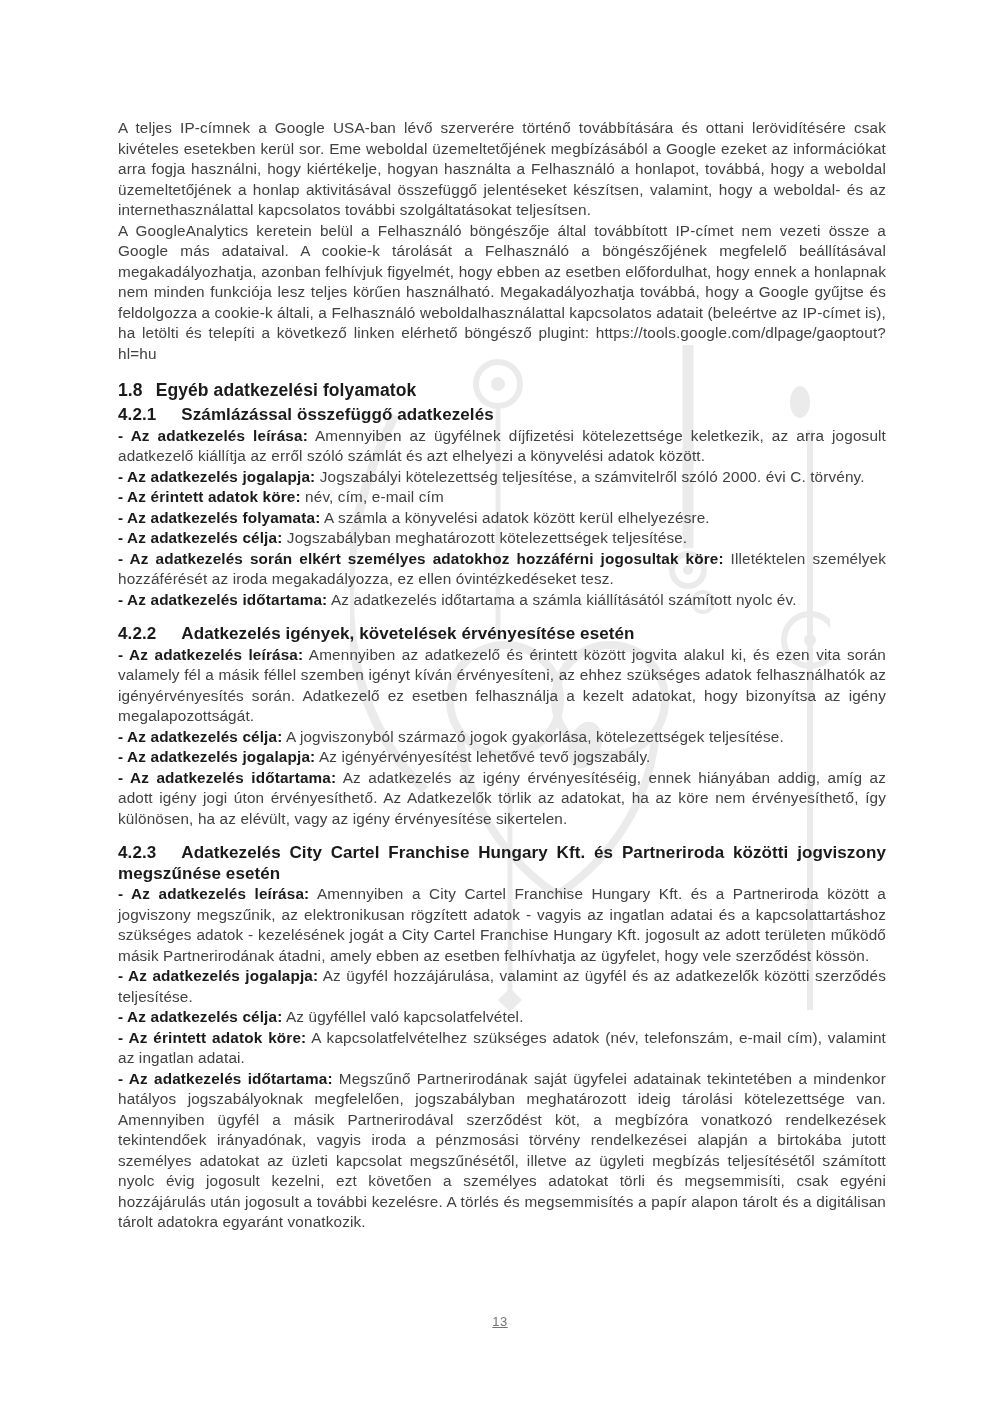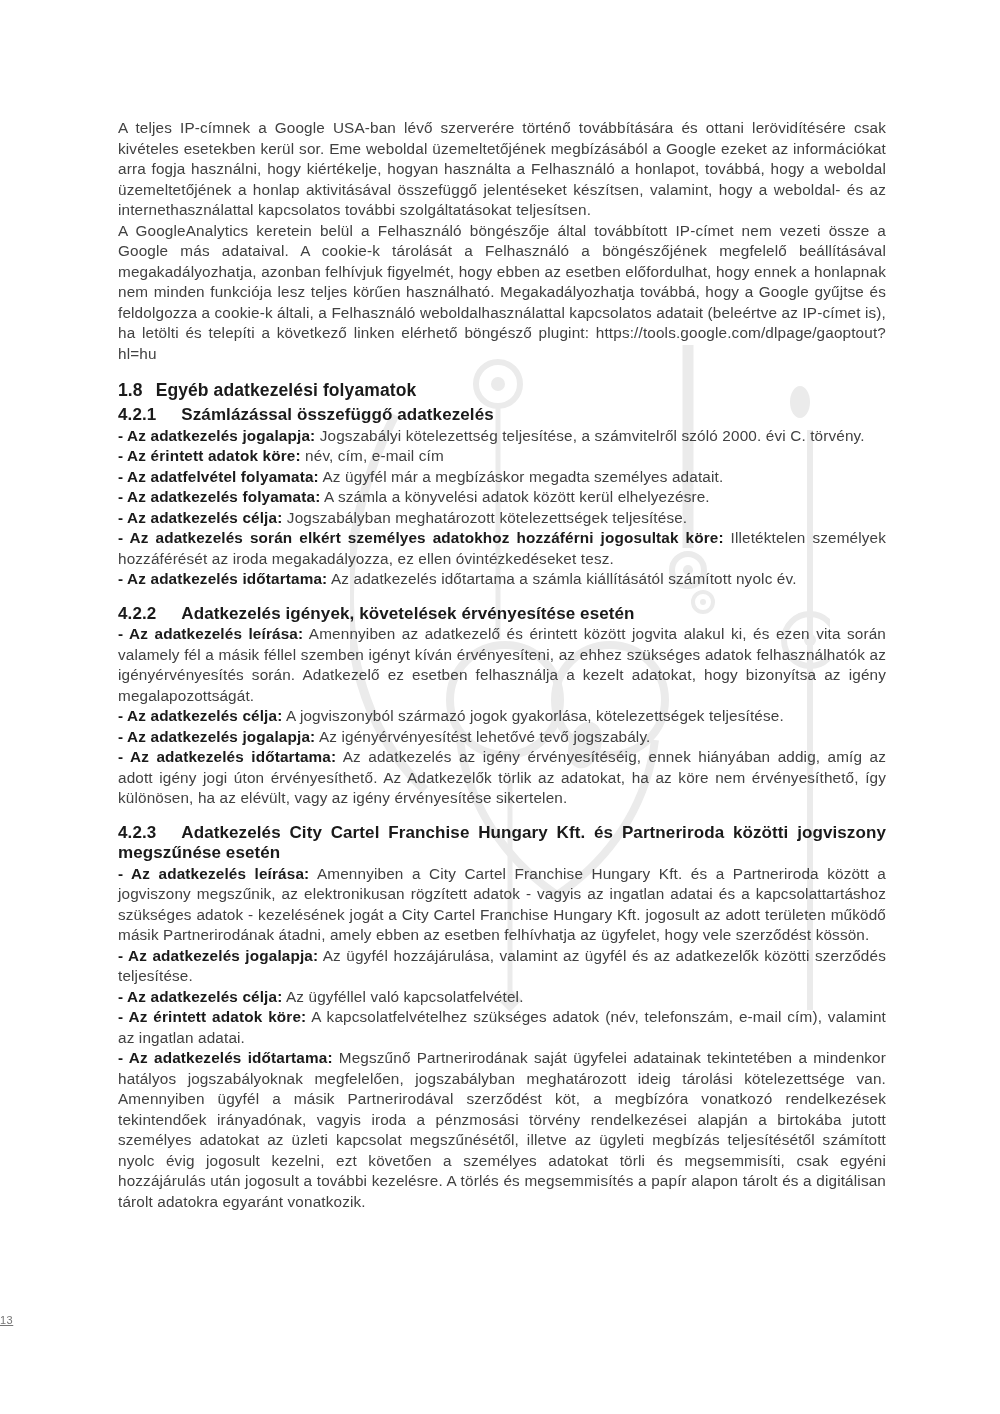--- a/index.html
+++ b/index.html
@@ -71,22 +71,22 @@
   }
   .item .ilabel {
     font-weight: bold;
     color: #1a1a1a;
   }
   .page-number {
     position: absolute;
     left: 0;
     right: 0;
     top: 1314px;
-    text-align: left;
-    font-size: 11px;
+    text-align: center;
+    font-size: 13px;
     color: #757575;
     letter-spacing: 0.5px;
     text-decoration: underline;
   }
   .wm-stroke { fill: none; stroke: #ebebeb; }
   .wm-fill { fill: #ebebeb; stroke: none; }
 </style>
 </head>
 <body>
 
@@ -125,26 +125,26 @@
     <h2 class="h2">
       <span class="h2num">1.8</span><span>Egyéb adatkezelési folyamatok</span>
     </h2>
 
     <div id="subsections">
   <section class="subsection">
     <h3 class="h3">
       <span class="h3num">4.2.1</span><span class="h3title">Számlázással összefüggő adatkezelés</span>
     </h3>
     <div class="items">
+  <p class="item"><b class="ilabel">- Az adatkezelés leírása:</b> <span class="itext">Amennyiben az ügyfélnek díjfizetési kötelezettsége keletkezik, az arra jogosult adatkezelő kiállítja az erről szóló számlát és azt elhelyezi a könyvelési adatok között.</span></p>
 
   <p class="item"><b class="ilabel">- Az adatkezelés jogalapja:</b> <span class="itext">Jogszabályi kötelezettség teljesítése, a számvitelről szóló 2000. évi C. törvény.</span></p>
 
   <p class="item"><b class="ilabel">- Az érintett adatok köre:</b> <span class="itext">név, cím, e-mail cím</span></p>
 
-  <p class="item"><b class="ilabel">- Az adatfelvétel folyamata:</b> <span class="itext">Az ügyfél már a megbízáskor megadta személyes adatait.</span></p>
 
   <p class="item"><b class="ilabel">- Az adatkezelés folyamata:</b> <span class="itext">A számla a könyvelési adatok között kerül elhelyezésre.</span></p>
 
   <p class="item"><b class="ilabel">- Az adatkezelés célja:</b> <span class="itext">Jogszabályban meghatározott kötelezettségek teljesítése.</span></p>
 
   <p class="item"><b class="ilabel">- Az adatkezelés során elkért személyes adatokhoz hozzáférni jogosultak köre:</b> <span class="itext">Illetéktelen személyek hozzáférését az iroda megakadályozza, ez ellen óvintézkedéseket tesz.</span></p>
 
   <p class="item"><b class="ilabel">- Az adatkezelés időtartama:</b> <span class="itext">Az adatkezelés időtartama a számla kiállításától számított nyolc év.</span></p>
 </div>
   </section>

